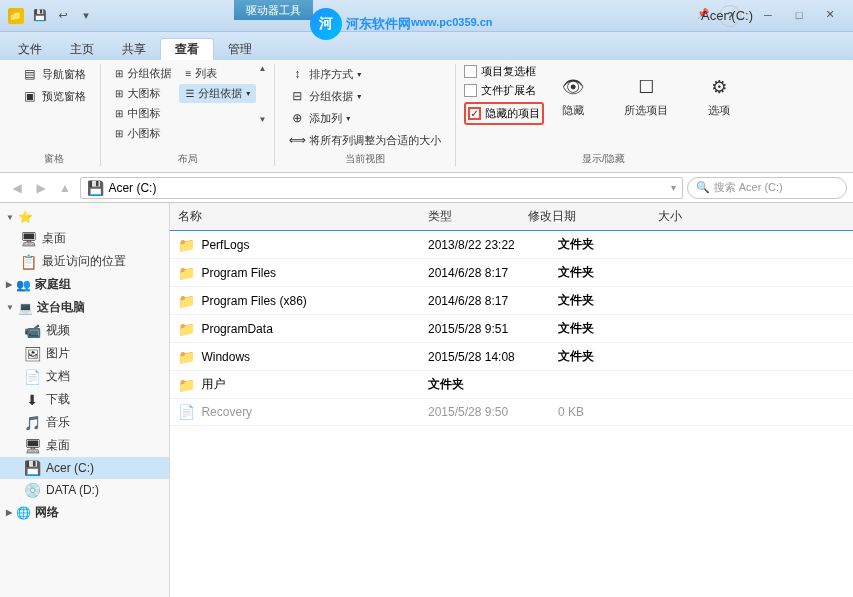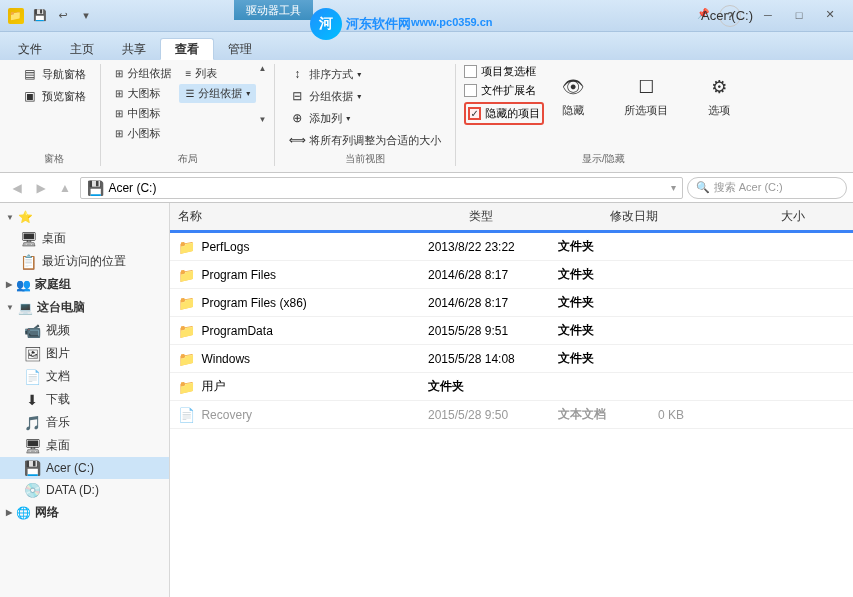--- a/index.html
+++ b/index.html
@@ -301,24 +301,23 @@
     .expand-arrow { font-size: 8px; color: #666; }
 
     
     .file-list {
       flex: 1;
       background: white;
       overflow-y: auto;
     }
     .file-list-header {
       display: flex;
-      border-bottom: 3px solid #3b82f6;
+      border-bottom: 1px solid #3b82f6;
       background: #f5f5f5;
       padding: 3px 0;
-      justify-content: space-between;
     }
     .col-header {
       font-size: 12px;
       color: #333;
       padding: 2px 8px;
       cursor: pointer;
     }
     .col-name { width: 250px; }
     .col-date { width: 130px; }
     .col-type { width: 100px; }
@@ -691,18 +690,17 @@
       <div class="file-cell col-type">文件夹</div>
       <div class="file-cell col-size"></div>
     </div>
 
     <div class="file-row hidden-item">
       <div class="file-cell col-name">
         <span class="file-icon doc-icon">📄</span>
         <span>Recovery</span>
       </div>
       <div class="file-cell col-date">2015/5/28 9:50</div>
-      <div class="file-cell col-type">文本文档</div>
       <div class="file-cell col-size">0 KB</div>
     </div>
 
   </div>
 </div>
 
 </body></html>

